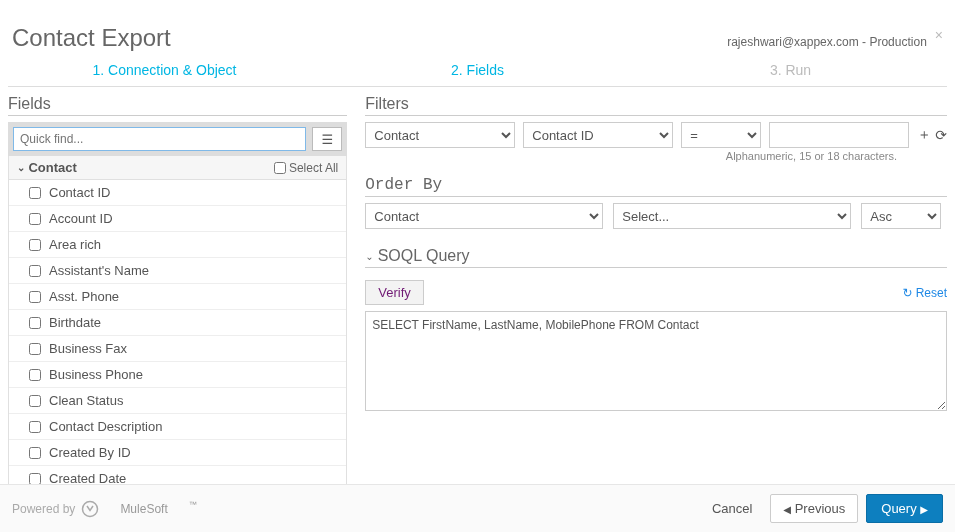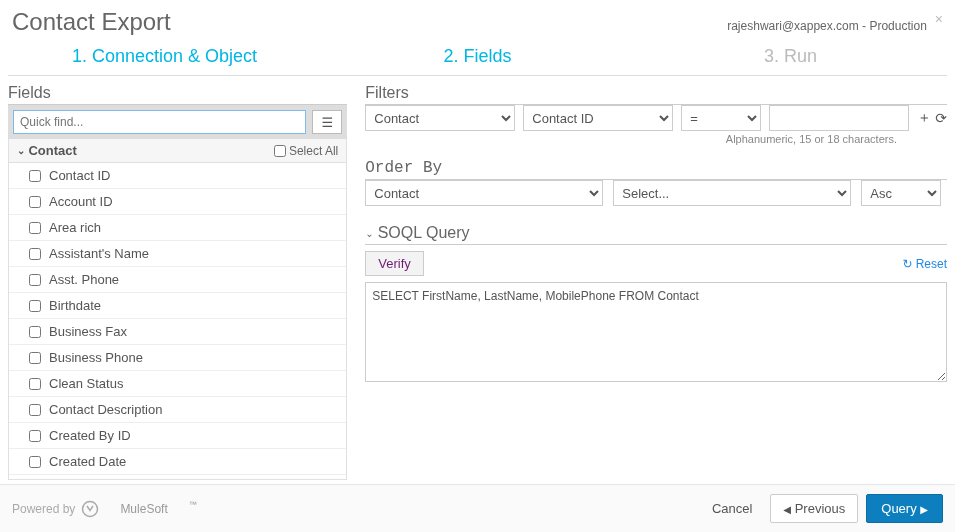--- a/index.html
+++ b/index.html
@@ -15,20 +15,21 @@
   .header {
     display: flex;
     align-items: baseline;
     justify-content: space-between;
     padding: 8px 12px 4px 12px;
   }
   .header .title {
     font-size: 24px;
     font-weight: 300;
     color: #666;
+    margin-top: 16px;
   }
   .header .user-info {
     font-size: 12px;
     color: #666;
   }
   .header .close {
     color: #bbb;
     font-size: 14px;
     margin-left: 8px;
     position: relative;
@@ -36,21 +37,21 @@
   }
   .tabs {
     display: flex;
     border-bottom: 1px solid #ddd;
     margin: 0 8px 4px 8px;
   }
   .tabs .tab {
     flex: 1;
     text-align: center;
     padding: 6px 0 8px;
-    font-size: 18px;
+    font-size: 14px;
     cursor: pointer;
     color: #bbb;
   }
   .tabs .tab.active { color: #00b6e3; }
   .tabs .tab.enabled { color: #00b6e3; }
   .main {
     display: flex;
     height: 400px;
     padding: 0 8px;
   }
@@ -64,20 +65,21 @@
     flex: 1;
     display: flex;
     flex-direction: column;
   }
   .section-label {
     font-size: 16px;
     font-weight: 300;
     color: #666;
     border-bottom: 1px solid #ccc;
     padding-bottom: 2px;
+    margin-bottom: 6px;
     margin-top: 4px;
   }
   .search-row {
     background: #ddd;
     padding: 5px;
     display: flex;
     gap: 6px;
   }
   .search-row input {
     flex: 1;

